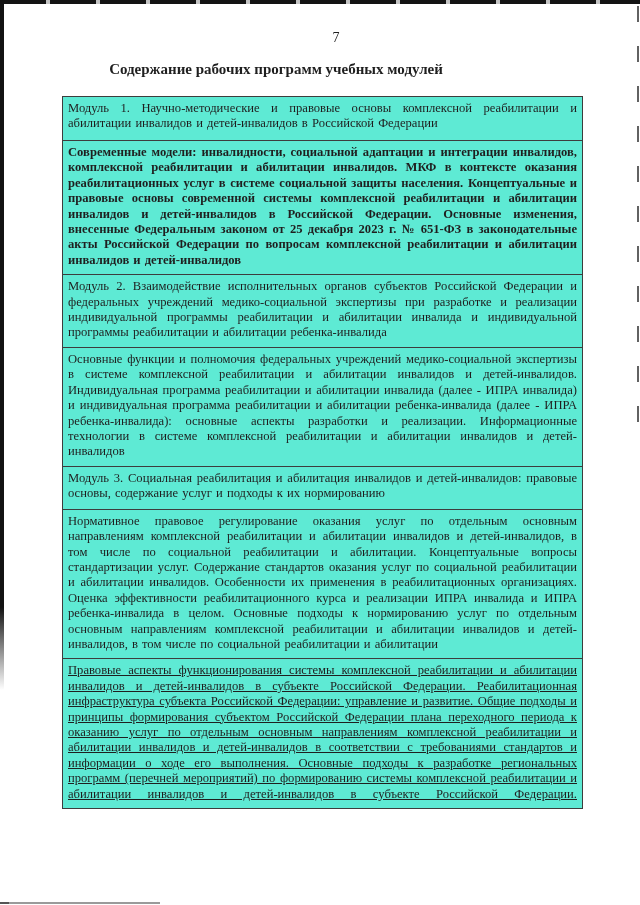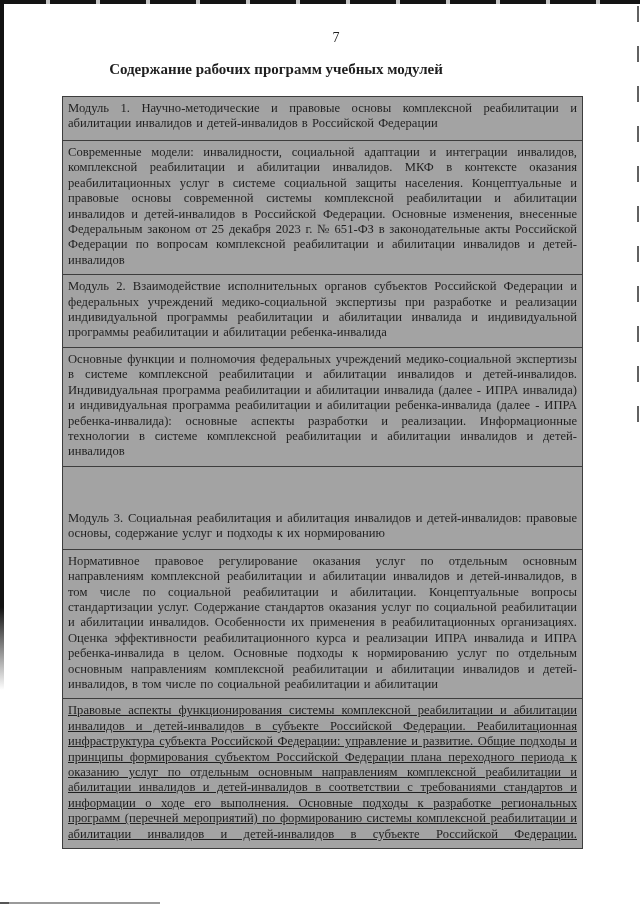--- a/index.html
+++ b/index.html
@@ -41,39 +41,39 @@
   }
   .doc-title {
     position: absolute; top: 60px; left: 0; width: 552px;
     text-align: center; font-weight: bold; font-size: 15px; line-height: 19px;
   }
 
   .modules-table {
     position: absolute; top: 96px; left: 62px; width: 521px;
     border: 1px solid #3d3d3d;
     box-sizing: border-box;
-    background: #a3a3a3;
+    background: #5eead4;
   }
   .modules-table .row {
     box-sizing: border-box;
     border-bottom: 1px solid #3d3d3d;
     padding: 4px 5px 6px 5px;
     font-size: 12.6px;
     line-height: 15.4px;
     text-align: justify;
     word-spacing: 1px;
   }
   .modules-table .row:last-child { border-bottom: none; }
   .modules-table .row.justify-last { text-align-last: justify; }
 
   .r1 { min-height: 44px; }
-  .r2 { min-height: 124px; }
+  .r2 { min-height: 124px; font-weight: bold; }
   .r3 { min-height: 71px; }
   .r4 { min-height: 117px; }
-  .r5 { min-height: 43px; margin-top: 40px; }
+  .r5 { min-height: 43px; }
   .r6 { min-height: 145px; }
   .r7 { min-height: 53px; }
   .r8 { min-height: 141px; text-decoration: underline; }
 </style>
 </head>
 <body>
 
 <div class="scan-edge-top"></div>
 <div class="scan-edge-left"></div>
 <div class="scan-edge-right"></div>

